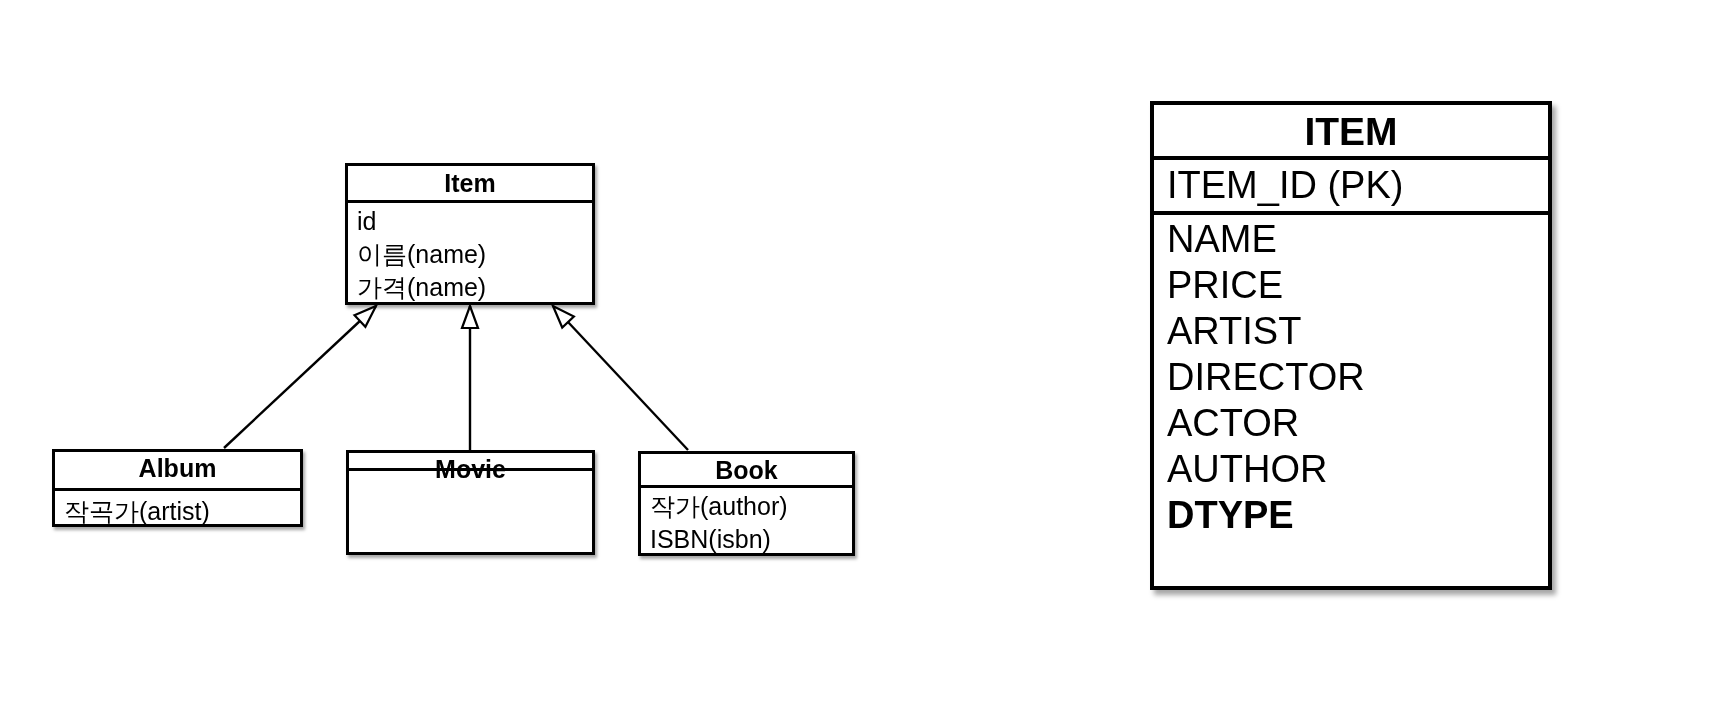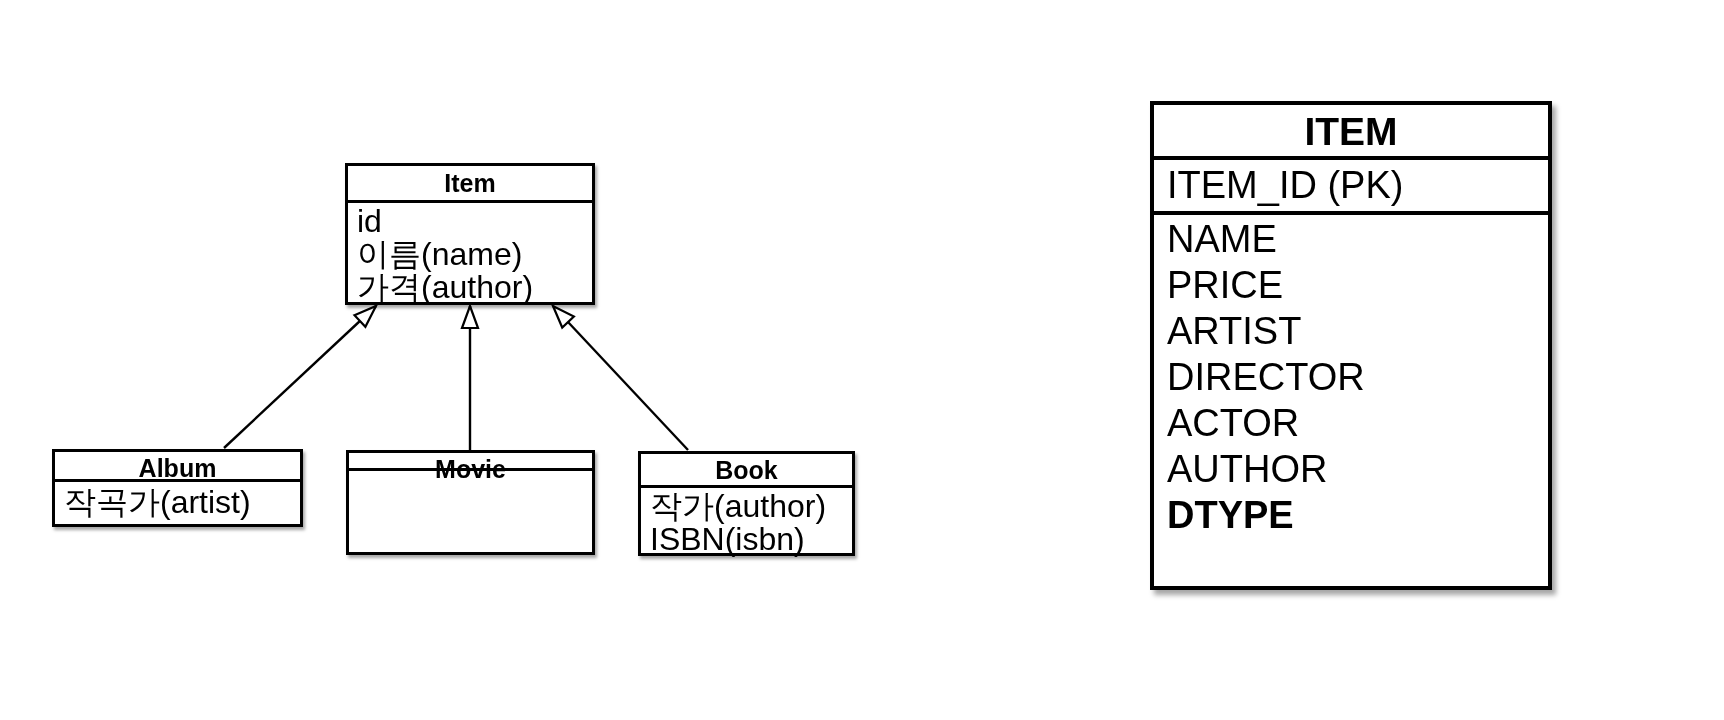--- a/index.html
+++ b/index.html
@@ -33,31 +33,31 @@
   }
   .uml-title {
     font-weight: bold;
     font-size: 25px;
     text-align: center;
     border-bottom: 3px solid #000000;
     box-sizing: border-box;
   }
   .uml-attrs {
     padding: 2px 18px 0 9px;
-    font-size: 32px;
+    font-size: 25px;
     border-radius: 21px;
   }
   .uml-attrs .attr {
     line-height: 33px;
     white-space: nowrap;
   }
   #box-item  { left: 345px; top: 163px; width: 250px; height: 142px; }
   #box-item .uml-title { height: 37px; line-height: 34px; }
   #box-album { left: 52px;  top: 449px; width: 251px; height: 78px; }
-  #box-album .uml-title { height: 30px; line-height: 33px; }
+  #box-album .uml-title { height: 39px; line-height: 33px; }
   #box-album .uml-attrs .attr { line-height: 36px; }
   #box-movie { left: 346px; top: 450px; width: 249px; height: 105px; }
   #box-movie .uml-title { height: 18px; line-height: 32px; }
   #box-book  { left: 638px; top: 451px; width: 217px; height: 105px; }
   #box-book .uml-title { height: 34px; line-height: 32px; }
   
   .db-table {
     position: absolute;
     left: 1150px; top: 101px;
     width: 402px; height: 489px;
@@ -110,21 +110,21 @@
     <line x1="224" y1="448" x2="376" y2="306" stroke="#000000" stroke-width="2.4" marker-end="url(#tri)"></line>
     <line x1="470" y1="450" x2="470" y2="306" stroke="#000000" stroke-width="2.4" marker-end="url(#tri)"></line>
     <line x1="688" y1="450" x2="553" y2="306" stroke="#000000" stroke-width="2.4" marker-end="url(#tri)"></line>
   </svg>
 
   <div class="uml-box" id="box-item">
     <div class="uml-title">Item</div>
     <div class="uml-attrs">
       <div class="attr">id</div>
       <div class="attr">이름(name)</div>
-      <div class="attr">가격(author)</div>
+      <div class="attr">가격(name)</div>
     </div>
   </div>
 
   <div class="uml-box" id="box-album">
     <div class="uml-title">Album</div>
     <div class="uml-attrs">
       <div class="attr">작곡가(artist)</div>
     </div>
   </div>
 

